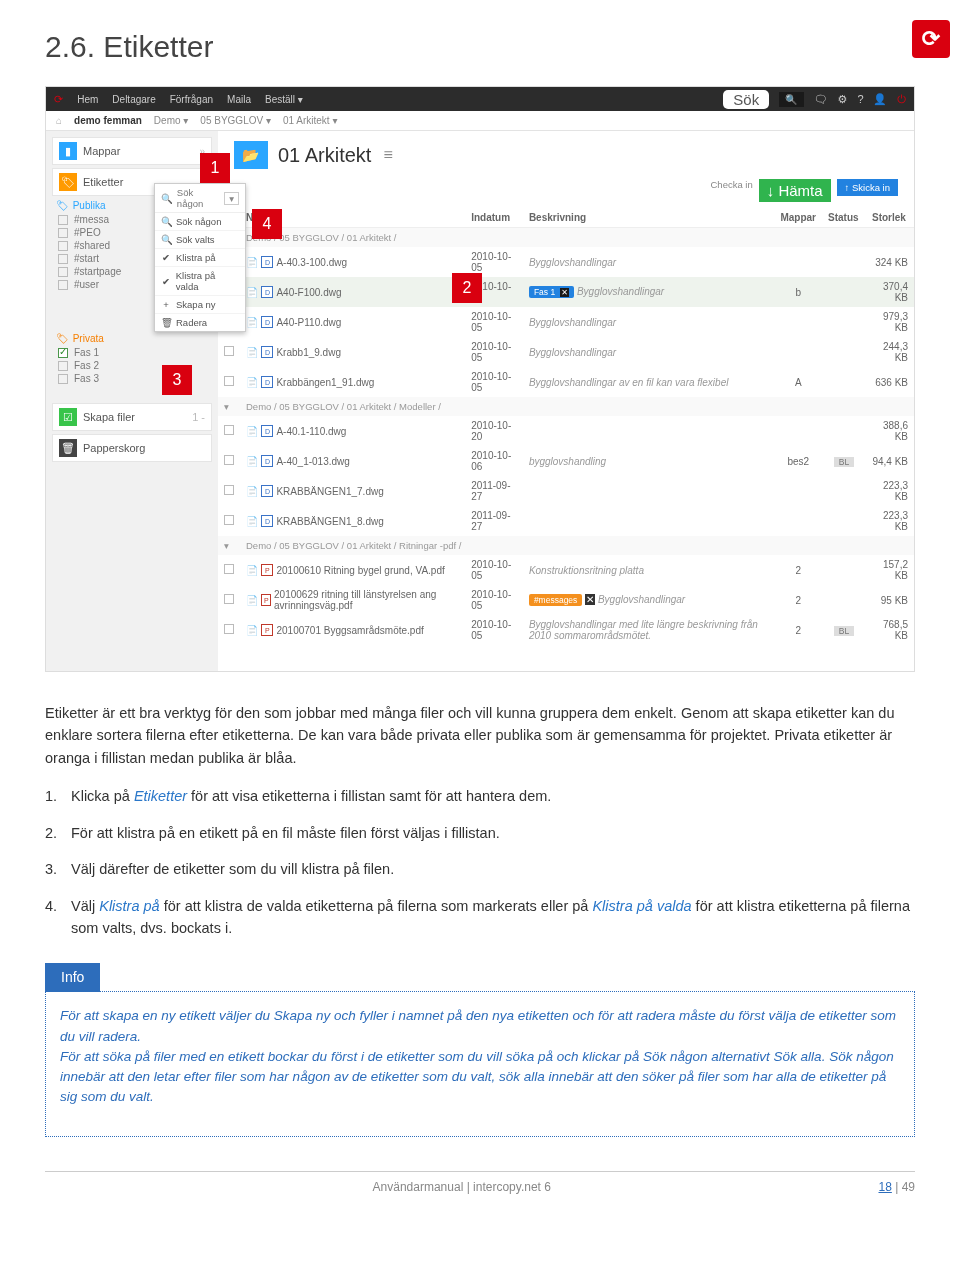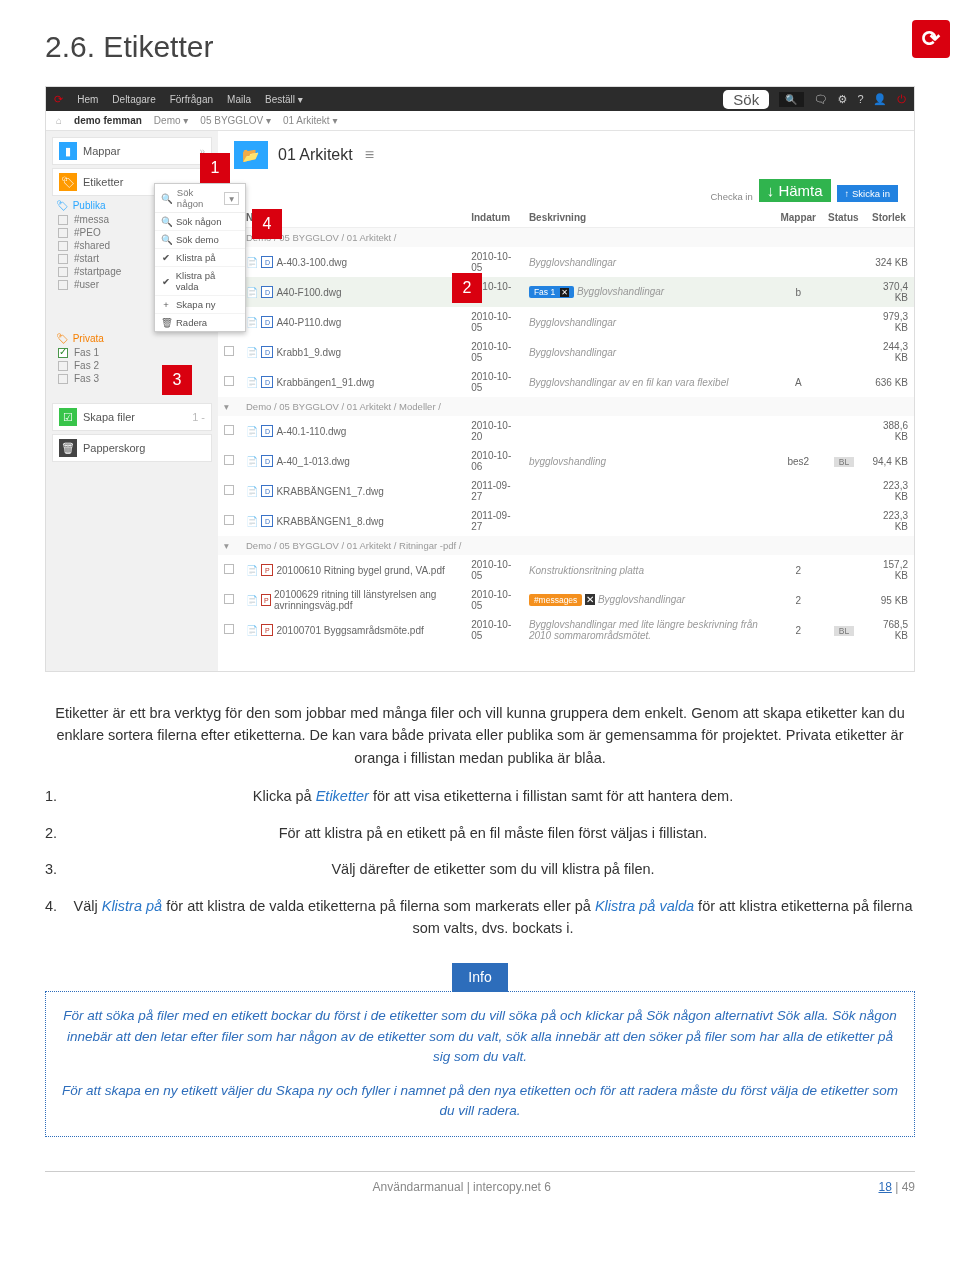--- a/index.html
+++ b/index.html
@@ -58,24 +58,24 @@
   .ctx-item { padding:3px 6px; display:flex; gap:5px; align-items:center; color:#555;}
   .ctx-item + .ctx-item { border-top:1px solid #f3f3f3;}
   .ctx-item .ic { width:10px; text-align:center;}
 
   
   .callout { position:absolute; width:30px; height:30px; background:#d9000f; color:#fff; display:flex; align-items:center; justify-content:center; font-size:16px; z-index:5;}
 
   
   .mhead { display:flex; align-items:center; gap:10px; padding:10px 16px 4px;}
   .mhead .foldbox { width:34px; height:28px; background:#2aa6ff; color:#fff; display:flex; align-items:center; justify-content:center; font-size:14px;}
-  .mhead h2 { font-size:16px; font-weight:300; color:#333;}
+  .mhead h2 { font-size:20px; font-weight:300; color:#333;}
   .mhead .ham { color:#888; font-size:16px; margin-left:2px;}
 
-  .mactions { display:flex; gap:6px; justify-content:flex-end; padding:6px 16px 6px; font-size:9.5px; align-items:flex-end;}
+  .mactions { display:flex; gap:6px; justify-content:flex-end; padding:6px 16px 6px; font-size:9.5px; align-items:flex-start;}
   .mactions .lbl { color:#888;}
   .btn-g { background:#30b44e; color:#fff; padding:3px 8px; font-size:15px;}
   .btn-b { background:#2282e0; color:#fff; padding:3px 8px; font-size:9.5px;}
 
   
   table.files { width:100%; border-collapse:collapse; font-size:10px; color:#666;}
   table.files th { text-align:left; font-weight:600; color:#666; padding:4px 6px; border-bottom:1px solid #eee;}
   table.files td { padding:4px 6px; vertical-align:middle;}
   .grp-row td { background:#f9f9f9; color:#999; font-size:9.5px;}
   .ficon { display:inline-flex; gap:3px; align-items:center;}
@@ -84,21 +84,21 @@
   .cbcell { width:20px;}
   .size { text-align:right; width:48px;}
   .ver, .stat { width:44px; text-align:center;}
   tr.sel td { background:#eef3ed;}
   .tag-pill { background:#2282e0; color:#fff; font-size:8.5px; padding:1px 5px 1px 5px; border-radius:2px; display:inline-flex; gap:3px; align-items:center;}
   .tag-pill.orange { background:#f4901e;}
   .tag-pill .x { background:#1a1a1a; color:#fff; width:9px; height:9px; font-size:8px; line-height:9px; text-align:center; margin-left:2px;}
   .stat-pill { background:#ddd; color:#777; padding:0 5px; font-size:8.5px;}
 
   
-  .prose { font-size: 14.5px; line-height:1.55; color:#333;text-align:center; }
+  .prose { font-size: 14.5px; line-height:1.55; color:#333; }
   .prose p { margin:0 0 16px;}
   .prose ol { list-style:none; counter-reset:li; margin:6px 0 22px;}
   .prose ol li { counter-increment:li; margin:0 0 14px 26px; position:relative;}
   .prose ol li::before { content:counter(li)"."; position:absolute; left:-26px; color:#333;}
   .em-link { color:#2a77c9; font-style:italic;}
 
   
   .info-wrap { margin-top:8px;}
   .info-tab { background:#2d6dbb; color:#fff; display:inline-block; padding:4px 16px; font-size:14px; position:relative; top:1px;}
   .info-box { border:1px dotted #2d6dbb; border-top-style:dotted; padding:14px 14px; font-size:13.5px; font-style:italic; color:#2d6dbb; line-height:1.5;}
@@ -374,21 +374,21 @@
 
     <div class="ctx">
       <div class="ctx-search">🔍 <span>Sök någon</span><span class="dd">▾</span></div>
       <div id="ctx-items">
           <div class="ctx-item">
             <span class="ic">🔍</span>
             <span>Sök någon</span>
           </div>
           <div class="ctx-item">
             <span class="ic">🔍</span>
-            <span>Sök demo</span>
+            <span>Sök valts</span>
           </div>
           <div class="ctx-item">
             <span class="ic">✔</span>
             <span>Klistra på</span>
           </div>
           <div class="ctx-item">
             <span class="ic">✔</span>
             <span>Klistra på valda</span>
           </div>
           <div class="ctx-item">
@@ -413,22 +413,22 @@
     <ol>
       <li><span>Klicka på </span><span class="em-link">Etiketter</span><span> för att visa etiketterna i fillistan samt för att hantera dem.</span></li>
       <li>För att klistra på en etikett på en fil måste filen först väljas i fillistan.</li>
       <li>Välj därefter de etiketter som du vill klistra på filen.</li>
       <li><span>Välj </span><span class="em-link">Klistra på</span><span> för att klistra de valda etiketterna på filerna som markerats eller på </span><span class="em-link">Klistra på valda</span><span> för att klistra etiketterna på filerna som valts, dvs. bockats i.</span></li>
     </ol>
 
     <div class="info-wrap">
       <div class="info-tab">Info</div>
       <div class="info-box">
+        <p style="margin-bottom:0;">För att skapa en ny etikett väljer du Skapa ny och fyller i namnet på den nya etiketten och för att radera måste du först välja de etiketter som du vill radera.</p>
         <p>För att söka på filer med en etikett bockar du först i de etiketter som du vill söka på och klickar på Sök någon alternativt Sök alla. Sök någon innebär att den letar efter filer som har någon av de etiketter som du valt, sök alla innebär att den söker på filer som har alla de etiketter på sig som du valt.</p>
-        <p style="margin-bottom:0;">För att skapa en ny etikett väljer du Skapa ny och fyller i namnet på den nya etiketten och för att radera måste du först välja de etiketter som du vill radera.</p>
       </div>
     </div>
   </div>
 
   <div class="footer">
     <div class="mid">Användarmanual  |  intercopy.net 6</div>
     <div><span class="pg">18</span><span> | 49</span></div>
   </div>
 
 </div>

